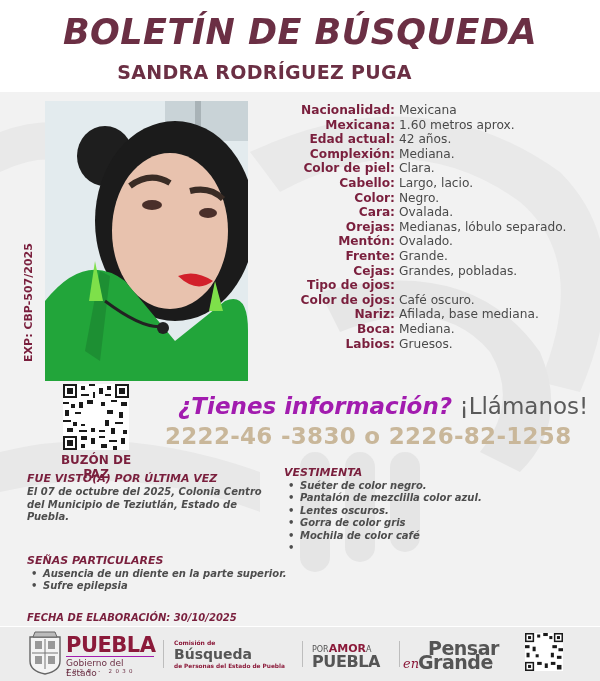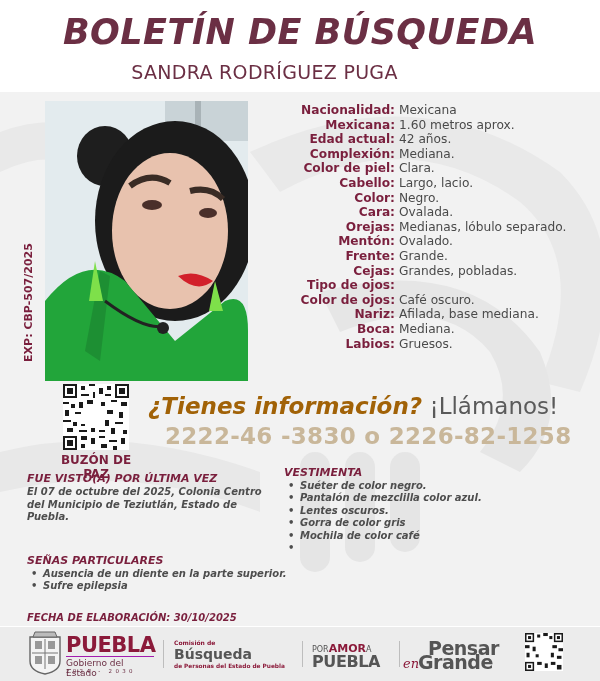--- a/index.html
+++ b/index.html
@@ -17,21 +17,21 @@
   .watermark { position: absolute; left: 0; top: 92px; width: 600px; height: 534px; overflow: hidden; }
   .watermark svg { width: 100%; height: 100%; }
 
   .title {
     position: absolute; left: 0; top: 12px; width: 600px; text-align: center;
     font-family: "DejaVu Sans", sans-serif; font-weight: bold; font-style: italic;
     font-size: 35px; letter-spacing: 0.5px; color: #6b2f44;
   }
   .subtitle {
     position: absolute; left: 0; top: 61px; width: 529px; text-align: center;
-    font-family: "DejaVu Sans", sans-serif; font-weight: normal;
+    font-family: "DejaVu Sans", sans-serif; font-weight: bold;
     font-size: 19px; color: #6b2f44; letter-spacing: 0.3px;
   }
   .exp {
     position: absolute; left: 28px; top: 296px; transform: rotate(-90deg); transform-origin: center;
     font-family: "DejaVu Sans", sans-serif; font-weight: bold; font-size: 11px; color: #7a1f3d;
     width: 120px; text-align: center; margin-left: -60px;
   }
   .photo {
     position: absolute; left: 45px; top: 101px; width: 203px; height: 280px;
     overflow: hidden; background: #dde6ea;
@@ -48,21 +48,21 @@
 
   .qr-main { position: absolute; left: 63px; top: 384px; width: 66px; height: 66px; }
   .buzon {
     position: absolute; left: 46px; top: 453px; width: 100px; text-align: center;
     font-weight: bold; font-size: 12px; color: #7a1f3d;
   }
   .tienes {
     position: absolute; left: 148px; top: 393px; white-space: nowrap;
     font-size: 23px; color: #5a5a5a;
   }
-  .tienes b { font-weight: bold; font-style: italic; color: #a16207; }
+  .tienes b { font-weight: bold; font-style: italic; color: #a21caf; margin-left: 30px; }
   .tienes span { font-weight: normal; }
   .phones {
     position: absolute; left: 165px; top: 423px; white-space: nowrap;
     font-weight: bold; font-size: 23px; color: #c9b79a; letter-spacing: 0.3px;
   }
 
   .sec-h { position: absolute; font-weight: bold; font-style: italic; font-size: 11px; color: #7a1f3d; }
   .sec-t { position: absolute; font-weight: bold; font-style: italic; font-size: 10px; color: #4d4d4d; line-height: 12.5px; }
   .visto-h { left: 27px; top: 472px; }
   .visto-t { left: 27px; top: 486px; width: 240px; }

